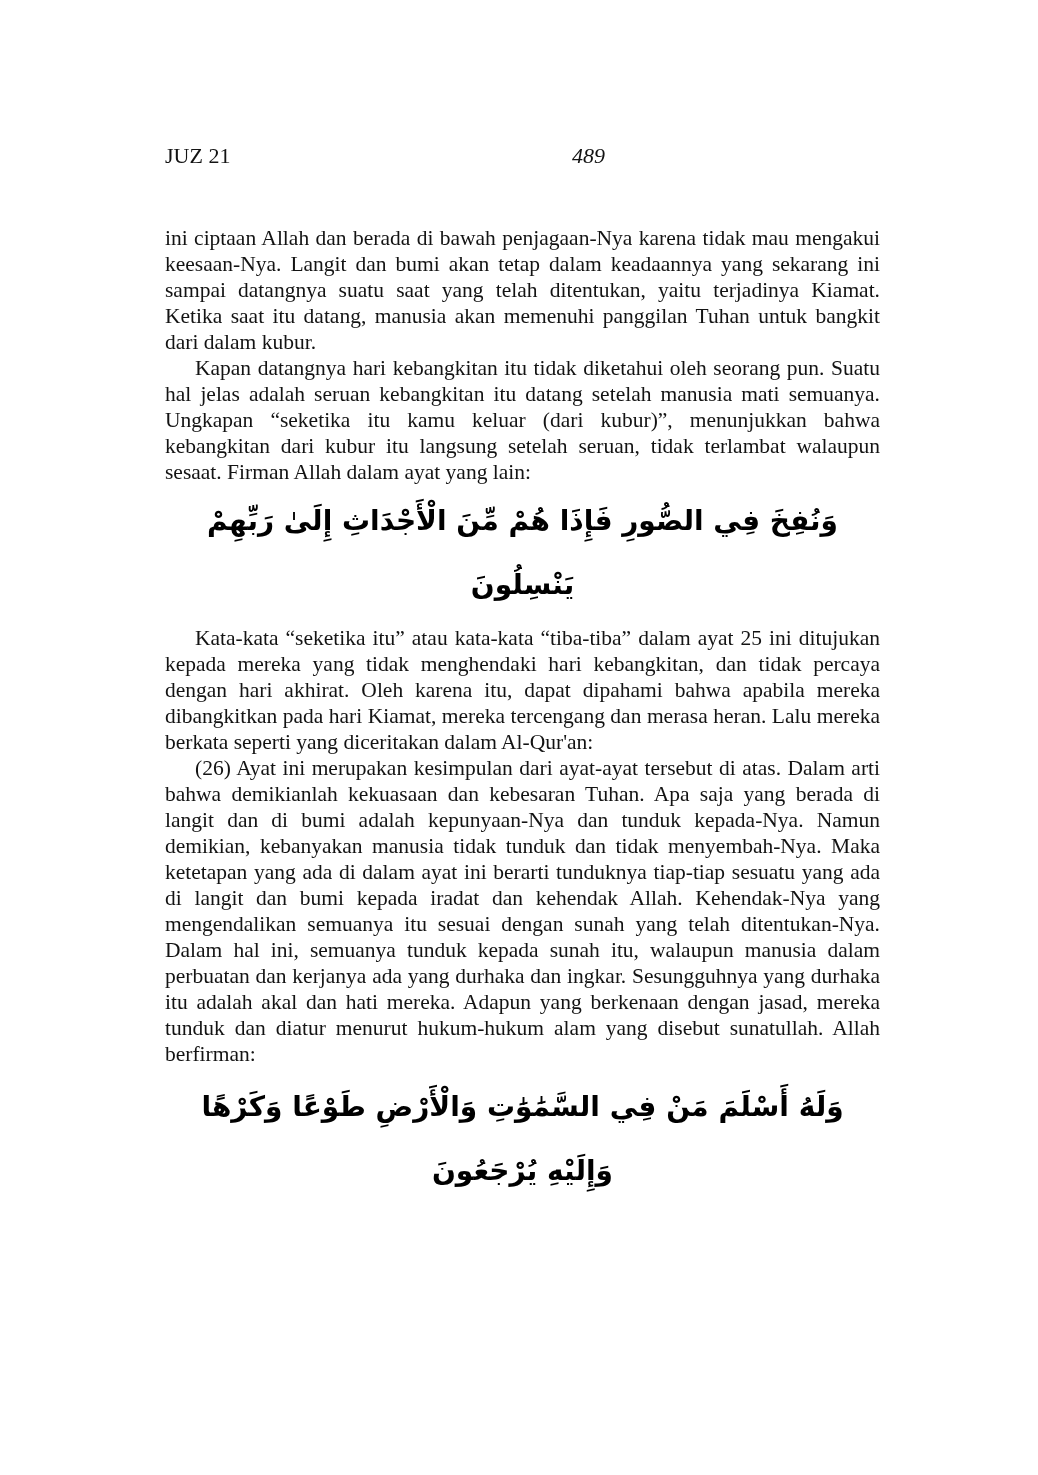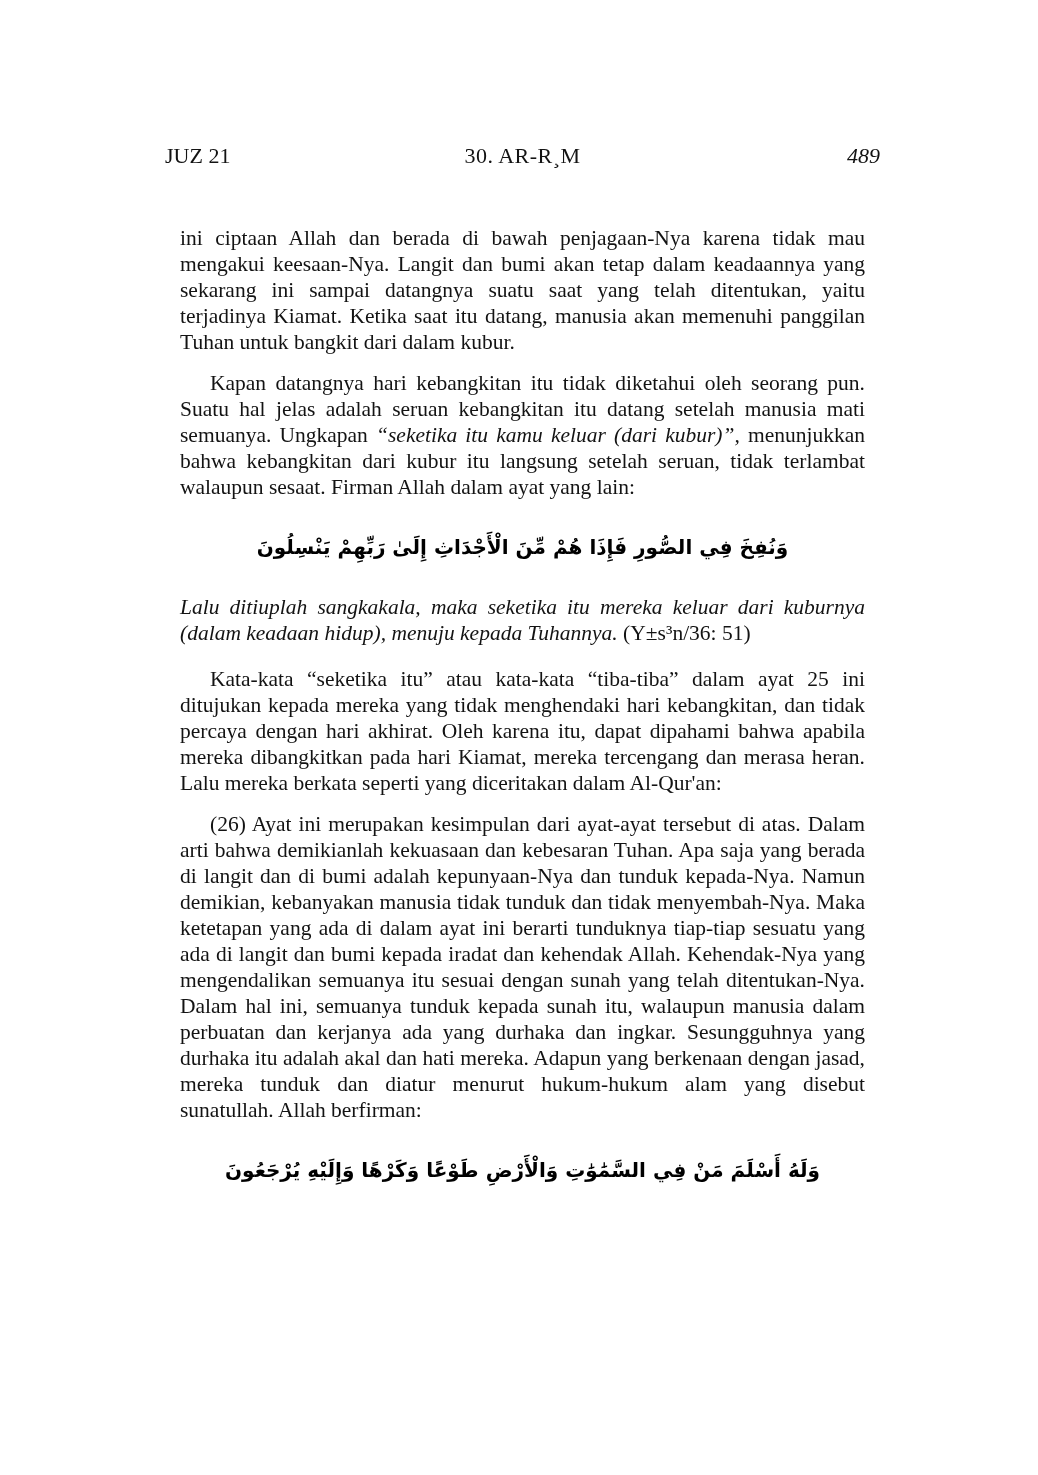--- a/index.html
+++ b/index.html
@@ -23,60 +23,58 @@
     white-space: nowrap;
   }
   .header .h-left  { width: 220px; text-align: left; }
   .header .h-center{ flex: 1; text-align: center; letter-spacing: 0.5px; }
   .header .h-right { width: 220px; text-align: right; font-style: italic; }
   .body-text {
     font-size: 21.5px;
     line-height: 26px;
     text-align: justify;
   }
-  p { margin: 15px; }
+  p { margin: 0; }
   .indent { text-indent: 30px; }
-  .it { font-style: italic; }
+  .it { }
   .cite { font-style: normal; }
   .arabic {
     direction: rtl;
     text-align: center;
     font-family: "DejaVu Sans", sans-serif;
     font-weight: bold;
-    font-size: 20px;
+    font-size: 28px;
     line-height: 64px;
     margin: 4px 0 8px 0;
     color: #000;
   }
   .arabic.last { margin-top: 8px; }
   .trans {
     font-style: italic;
     margin-bottom: 20px;
   }
 </style>
 </head>
 <body>
 
 <div class="page">
 
   <div class="header">
     <span class="h-left">JUZ 21</span>
-    <span class="h-center">30. AR-R¸M</span>
     <span class="h-right">489</span>
   </div>
 
   <div class="body-text">
 
     <p>ini ciptaan Allah dan berada di bawah penjagaan-Nya karena tidak mau mengakui keesaan-Nya. Langit dan bumi akan tetap dalam keadaannya yang sekarang ini sampai datangnya suatu saat yang telah ditentukan, yaitu terjadinya Kiamat. Ketika saat itu datang, manusia akan memenuhi panggilan Tuhan untuk bangkit dari dalam kubur.</p>
 
     <p class="indent"><span>Kapan datangnya hari kebangkitan itu tidak diketahui oleh seorang pun. Suatu hal jelas adalah seruan kebangkitan itu datang setelah manusia mati semuanya. Ungkapan </span><span class="it">“seketika itu kamu keluar (dari kubur)”,</span><span> menunjukkan bahwa kebangkitan dari kubur itu langsung setelah seruan, tidak terlambat walaupun sesaat. Firman Allah dalam ayat yang lain:</span></p>
 
     <div class="arabic">وَنُفِخَ فِي الصُّورِ فَإِذَا هُمْ مِّنَ الْأَجْدَاثِ إِلَىٰ رَبِّهِمْ يَنْسِلُونَ</div>
 
-    <p class="trans"><span class="it">Lalu ditiuplah sangkakala, maka seketika itu mereka keluar dari kuburnya (dalam keadaan hidup), menuju kepada Tuhannya.</span><span class="cite"> (Y±s³n/36: 51)</span></p>
 
     <p class="indent">Kata-kata “seketika itu” atau kata-kata “tiba-tiba” dalam ayat 25 ini ditujukan kepada mereka yang tidak menghendaki hari kebangkitan, dan tidak percaya dengan hari akhirat. Oleh karena itu, dapat dipahami bahwa apabila mereka dibangkitkan pada hari Kiamat, mereka tercengang dan merasa heran. Lalu mereka berkata seperti yang diceritakan dalam Al-Qur'an:</p>
 
 
 
     <p class="indent">(26) Ayat ini merupakan kesimpulan dari ayat-ayat tersebut di atas. Dalam arti bahwa demikianlah kekuasaan dan kebesaran Tuhan. Apa saja yang berada di langit dan di bumi adalah kepunyaan-Nya dan tunduk kepada-Nya. Namun demikian, kebanyakan manusia tidak tunduk dan tidak menyembah-Nya. Maka ketetapan yang ada di dalam ayat ini berarti tunduknya tiap-tiap sesuatu yang ada di langit dan bumi kepada iradat dan kehendak Allah. Kehendak-Nya yang mengendalikan semuanya itu sesuai dengan sunah yang telah ditentukan-Nya. Dalam hal ini, semuanya tunduk kepada sunah itu, walaupun manusia dalam perbuatan dan kerjanya ada yang durhaka dan ingkar. Sesungguhnya yang durhaka itu adalah akal dan hati mereka. Adapun yang berkenaan dengan jasad, mereka tunduk dan diatur menurut hukum-hukum alam yang disebut sunatullah. Allah berfirman:</p>
 
     <div class="arabic last">وَلَهُ أَسْلَمَ مَنْ فِي السَّمَٰوَٰتِ وَالْأَرْضِ طَوْعًا وَكَرْهًا وَإِلَيْهِ يُرْجَعُونَ</div>
 
   </div>

